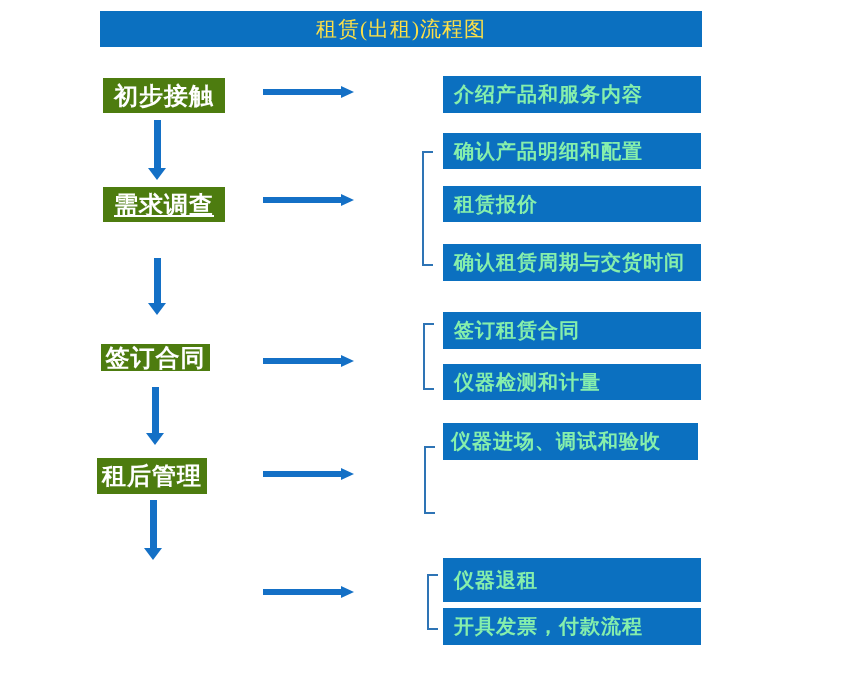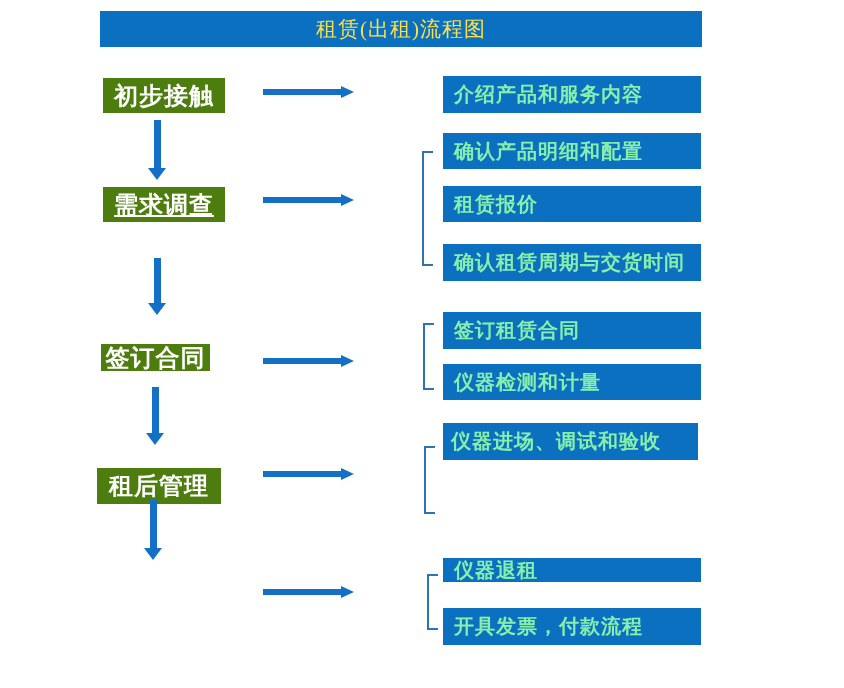--- a/index.html
+++ b/index.html
@@ -27,21 +27,21 @@
     color: #ffffff;
     font-size: 24px;
     font-weight: bold;
     display: flex; align-items: center; justify-content: center;
     letter-spacing: 1px;
     white-space: nowrap;
   }
   .s1 { left:103px; top:78px;  width:122px; height:35px; }
   .s2 { left:103px; top:187px; width:122px; height:35px;text-decoration:underline; }
   .s3 { left:101px; top:344px; width:109px; height:27px; }
-  .s4 { left:97px;  top:468px; width:124px; height:36px; }
+  .s4 { left:97px;  top:458px; width:110px; height:36px; }
   .s5 { left:99px;  top:574px; width:110px; height:36px; }
   .out {
     position: absolute;
     left: 443px; width: 247px;
     background: #0b70c0;
     color: #86efac;
     font-size: 20px;
     font-weight: bold;
     display: flex; align-items: center;
     padding-left: 11px;
@@ -50,21 +50,21 @@
     font-family: Liberation Serif, serif;
   }
   .o1  { top:76px;  height:37px; }
   .o2  { top:133px; height:36px; }
   .o3  { top:186px; height:36px; }
   .o4  { top:244px; height:37px;text-align:right; }
   .o5  { top:312px; height:37px; }
   .o6  { top:364px; height:36px; }
   .o7  { top:423px; height:37px;padding-left:8px; }
   .o8  { top:489px; height:37px; }
-  .o9  { top:558px; height:24px; }
+  .o9  { top:558px; height:44px; }
   .o10 { top:608px; height:37px; }
   .harrow { position: absolute; left: 263px; width: 91px; height: 12px; }
   .harrow .shaft {
     position: absolute; left: 0; top: 3px; width: 79px; height: 6px;
     background: #1470c6;
   }
   .harrow .head {
     position: absolute; right: 0; top: 0; width: 0; height: 0;
     border-left: 13px solid #1470c6;
     border-top: 6px solid transparent;

